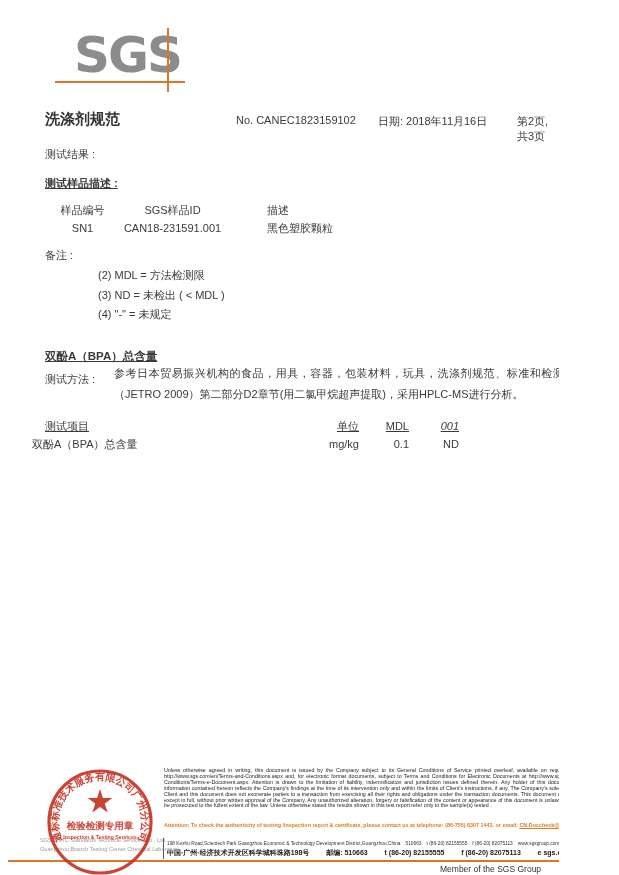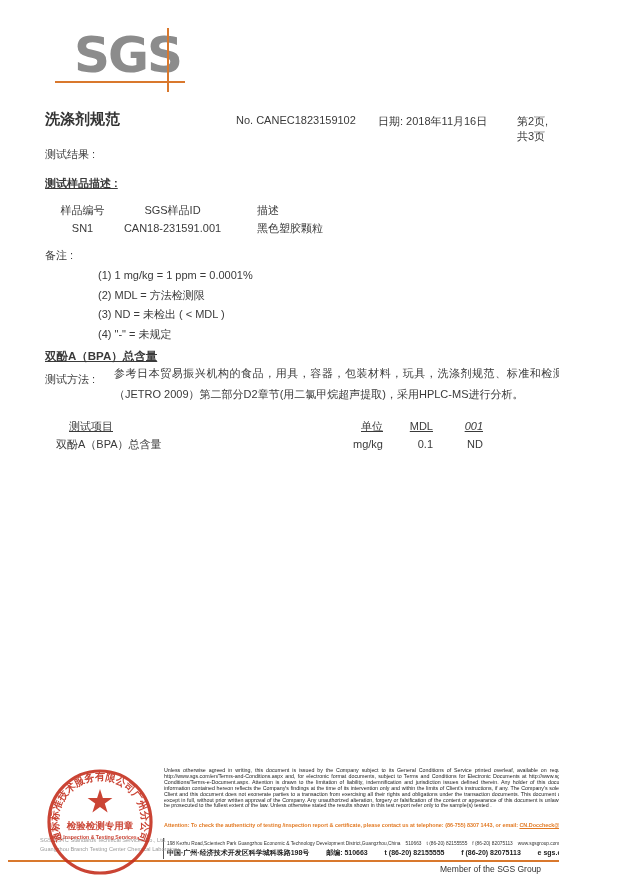--- a/index.html
+++ b/index.html
@@ -22,29 +22,29 @@
   .report-no    { position:absolute; left:236px; top:114px; font-size:11px; }
   .report-date  { position:absolute; left:378px; top:114px; font-size:11px; }
   .report-page  { position:absolute; left:517px; top:114px; font-size:11px; }
   
   .results-label  { position:absolute; left:45px; top:147px; font-size:11px; }
   .sample-heading { position:absolute; left:45px; top:176px; font-size:11px; font-weight:bold; text-decoration:underline; }
   .sample-table { position:absolute; left:45px; top:201px; font-size:11px; }
   .st-row { display:flex; line-height:18px; }
   .st-c1 { width:75px; text-align:center; }
   .st-c2 { width:105px; text-align:center; }
-  .st-c3 { margin-left:32px; text-align:left; }
+  .st-c3 { margin-left:42px; text-align:left; }
   .bold { font-weight:normal; }
   .notes-label { position:absolute; left:45px; top:248px; font-size:11px; }
   .notes-list  { position:absolute; left:98px; top:266px; font-size:11px; line-height:19.5px; list-style:none; }
   .bpa-heading  { position:absolute; left:45px; top:349px; font-size:11.5px; font-weight:bold; text-decoration:underline; }
   .method-label { position:absolute; left:45px; top:372px; font-size:11px; }
   .method-text  { position:absolute; left:114px; top:363px; width:473px; font-size:11px; line-height:20.5px; text-align:justify; }
   
-  .rt { position:absolute; left:56px; top:417px; font-size:11px; }
+  .rt { position:absolute; left:32px; top:417px; font-size:11px; }
   .rt-row { display:flex; line-height:18px; }
   .rt-c1 { width:277px; }
   .rt-c1 .hdr { margin-left:13px; }
   .rt-c2, .rt-c3, .rt-c4 { width:50px; text-align:right; }
   .ul { text-decoration:underline; }
   .it { font-style:italic; }
   
   .stamp { position:absolute; left:44px; top:766px; width:112px; height:112px; opacity:.9; z-index:3; }
   
   .company-lines { position:absolute; left:40px; top:836px; font-size:5.6px; line-height:9px; color:#9b9b9b; z-index:1; }
@@ -82,21 +82,20 @@
     </div>
     <div class="st-row">
       <div class="st-c1">SN1</div>
       <div class="st-c2">CAN18-231591.001</div>
       <div class="st-c3">黑色塑胶颗粒</div>
     </div>
   </div>
 
   <div class="notes-label">备注 :</div>
   <ul class="notes-list">
-    <li>(1) 1 mg/kg = 1 ppm = 0.0001%</li>
     <li>(2) MDL = 方法检测限</li>
     <li>(3) ND = 未检出 ( &lt; MDL )</li>
     <li>(4) "-" = 未规定</li>
   </ul>
 
   <div class="bpa-heading">双酚A（BPA）总含量</div>
   <div class="method-label">测试方法 :</div>
   <div class="method-text">参考日本贸易振兴机构的食品，用具，容器，包装材料，玩具，洗涤剂规范、标准和检测方法（JETRO 2009）第二部分D2章节(用二氯甲烷超声提取)，采用HPLC-MS进行分析。</div>
 
   <div class="rt">

